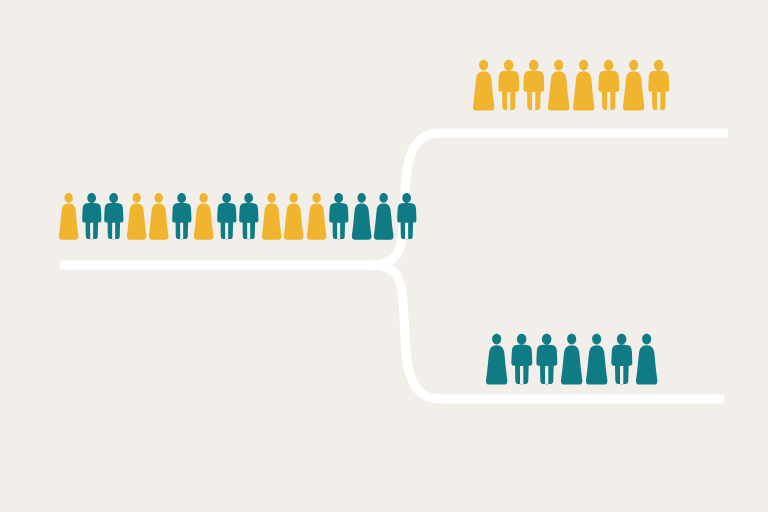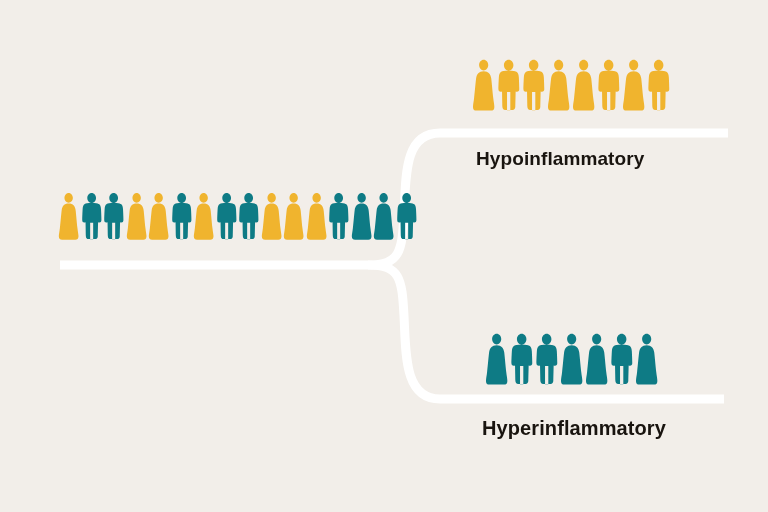--- a/index.html
+++ b/index.html
@@ -168,21 +168,20 @@
         <path d="M20.2 7.8c0 3.5-2.5 6.3-5.5 6.3s-5.5-2.8-5.5-6.3 2.5-6.3 5.5-6.3 5.5 2.8 5.5 6.3z M23.4 15.4c-1.4-.9-3.4-1.3-8.7-1.3s-7.3.4-8.7 1.3c-1.9 1.2-2.5 3.4-2.7 6.6-.2 3.3-.5 10.4-.5 13.4 0 2.1.9 3.2 2.7 3.2.6 0 1.1-.1 1.5-.3 .1 4.4.3 14.4.4 17.7.1 2.3 1.1 3.6 3.3 3.6h8.4c2.2 0 3.2-1.3 3.3-3.6 .1-3.3.3-13.3.4-17.7.4.2.9.3 1.5.3 1.8 0 2.7-1.1 2.7-3.2 0-3-.3-10.1-.5-13.4-.2-3.2-.8-5.4-2.7-6.6z M12.8 38.9h3.8v21h-3.8z" fill="#F0B42E" fill-rule="evenodd"></path>
       </svg>
       <svg viewBox="0 0 29 62" class="person" preserveAspectRatio="xMidYMax meet">
         <path d="M20 7.6c0 3.4-2.4 6.2-5.3 6.2S9.4 11 9.4 7.6 11.8 1.4 14.7 1.4 20 4.2 20 7.6z M14.7 14.6c-5.6 0-8.1 3.3-8.8 8.6-.6 4.6-1.3 14.2-2.3 22.6-.5 4.2-1.3 8-1.3 10.3 0 3.2 1.6 4.3 4.1 4.3h16.6c2.5 0 4.1-1.1 4.1-4.3 0-2.3-.8-6.1-1.3-10.3-1-8.4-1.7-18-2.3-22.6-.7-5.3-3.2-8.6-8.8-8.6z" fill="#F0B42E" fill-rule="evenodd"></path>
       </svg>
       <svg viewBox="0 0 29 62" class="person" preserveAspectRatio="xMidYMax meet">
         <path d="M20.2 7.8c0 3.5-2.5 6.3-5.5 6.3s-5.5-2.8-5.5-6.3 2.5-6.3 5.5-6.3 5.5 2.8 5.5 6.3z M23.4 15.4c-1.4-.9-3.4-1.3-8.7-1.3s-7.3.4-8.7 1.3c-1.9 1.2-2.5 3.4-2.7 6.6-.2 3.3-.5 10.4-.5 13.4 0 2.1.9 3.2 2.7 3.2.6 0 1.1-.1 1.5-.3 .1 4.4.3 14.4.4 17.7.1 2.3 1.1 3.6 3.3 3.6h8.4c2.2 0 3.2-1.3 3.3-3.6 .1-3.3.3-13.3.4-17.7.4.2.9.3 1.5.3 1.8 0 2.7-1.1 2.7-3.2 0-3-.3-10.1-.5-13.4-.2-3.2-.8-5.4-2.7-6.6z M12.8 38.9h3.8v21h-3.8z" fill="#F0B42E" fill-rule="evenodd"></path>
       </svg>
     </div>
 
-  <div class="node-label" id="label-hypo">Hypoinflammatory</div>
 
   <div class="people-row" id="row-hyper">
       <svg viewBox="0 0 29 62" class="person" preserveAspectRatio="xMidYMax meet">
         <path d="M20 7.6c0 3.4-2.4 6.2-5.3 6.2S9.4 11 9.4 7.6 11.8 1.4 14.7 1.4 20 4.2 20 7.6z M14.7 14.6c-5.6 0-8.1 3.3-8.8 8.6-.6 4.6-1.3 14.2-2.3 22.6-.5 4.2-1.3 8-1.3 10.3 0 3.2 1.6 4.3 4.1 4.3h16.6c2.5 0 4.1-1.1 4.1-4.3 0-2.3-.8-6.1-1.3-10.3-1-8.4-1.7-18-2.3-22.6-.7-5.3-3.2-8.6-8.8-8.6z" fill="#0E7B85" fill-rule="evenodd"></path>
       </svg>
       <svg viewBox="0 0 29 62" class="person" preserveAspectRatio="xMidYMax meet">
         <path d="M20.2 7.8c0 3.5-2.5 6.3-5.5 6.3s-5.5-2.8-5.5-6.3 2.5-6.3 5.5-6.3 5.5 2.8 5.5 6.3z M23.4 15.4c-1.4-.9-3.4-1.3-8.7-1.3s-7.3.4-8.7 1.3c-1.9 1.2-2.5 3.4-2.7 6.6-.2 3.3-.5 10.4-.5 13.4 0 2.1.9 3.2 2.7 3.2.6 0 1.1-.1 1.5-.3 .1 4.4.3 14.4.4 17.7.1 2.3 1.1 3.6 3.3 3.6h8.4c2.2 0 3.2-1.3 3.3-3.6 .1-3.3.3-13.3.4-17.7.4.2.9.3 1.5.3 1.8 0 2.7-1.1 2.7-3.2 0-3-.3-10.1-.5-13.4-.2-3.2-.8-5.4-2.7-6.6z M12.8 38.9h3.8v21h-3.8z" fill="#0E7B85" fill-rule="evenodd"></path>
       </svg>
       <svg viewBox="0 0 29 62" class="person" preserveAspectRatio="xMidYMax meet">
         <path d="M20.2 7.8c0 3.5-2.5 6.3-5.5 6.3s-5.5-2.8-5.5-6.3 2.5-6.3 5.5-6.3 5.5 2.8 5.5 6.3z M23.4 15.4c-1.4-.9-3.4-1.3-8.7-1.3s-7.3.4-8.7 1.3c-1.9 1.2-2.5 3.4-2.7 6.6-.2 3.3-.5 10.4-.5 13.4 0 2.1.9 3.2 2.7 3.2.6 0 1.1-.1 1.5-.3 .1 4.4.3 14.4.4 17.7.1 2.3 1.1 3.6 3.3 3.6h8.4c2.2 0 3.2-1.3 3.3-3.6 .1-3.3.3-13.3.4-17.7.4.2.9.3 1.5.3 1.8 0 2.7-1.1 2.7-3.2 0-3-.3-10.1-.5-13.4-.2-3.2-.8-5.4-2.7-6.6z M12.8 38.9h3.8v21h-3.8z" fill="#0E7B85" fill-rule="evenodd"></path>
@@ -194,15 +193,14 @@
         <path d="M20 7.6c0 3.4-2.4 6.2-5.3 6.2S9.4 11 9.4 7.6 11.8 1.4 14.7 1.4 20 4.2 20 7.6z M14.7 14.6c-5.6 0-8.1 3.3-8.8 8.6-.6 4.6-1.3 14.2-2.3 22.6-.5 4.2-1.3 8-1.3 10.3 0 3.2 1.6 4.3 4.1 4.3h16.6c2.5 0 4.1-1.1 4.1-4.3 0-2.3-.8-6.1-1.3-10.3-1-8.4-1.7-18-2.3-22.6-.7-5.3-3.2-8.6-8.8-8.6z" fill="#0E7B85" fill-rule="evenodd"></path>
       </svg>
       <svg viewBox="0 0 29 62" class="person" preserveAspectRatio="xMidYMax meet">
         <path d="M20.2 7.8c0 3.5-2.5 6.3-5.5 6.3s-5.5-2.8-5.5-6.3 2.5-6.3 5.5-6.3 5.5 2.8 5.5 6.3z M23.4 15.4c-1.4-.9-3.4-1.3-8.7-1.3s-7.3.4-8.7 1.3c-1.9 1.2-2.5 3.4-2.7 6.6-.2 3.3-.5 10.4-.5 13.4 0 2.1.9 3.2 2.7 3.2.6 0 1.1-.1 1.5-.3 .1 4.4.3 14.4.4 17.7.1 2.3 1.1 3.6 3.3 3.6h8.4c2.2 0 3.2-1.3 3.3-3.6 .1-3.3.3-13.3.4-17.7.4.2.9.3 1.5.3 1.8 0 2.7-1.1 2.7-3.2 0-3-.3-10.1-.5-13.4-.2-3.2-.8-5.4-2.7-6.6z M12.8 38.9h3.8v21h-3.8z" fill="#0E7B85" fill-rule="evenodd"></path>
       </svg>
       <svg viewBox="0 0 29 62" class="person" preserveAspectRatio="xMidYMax meet">
         <path d="M20 7.6c0 3.4-2.4 6.2-5.3 6.2S9.4 11 9.4 7.6 11.8 1.4 14.7 1.4 20 4.2 20 7.6z M14.7 14.6c-5.6 0-8.1 3.3-8.8 8.6-.6 4.6-1.3 14.2-2.3 22.6-.5 4.2-1.3 8-1.3 10.3 0 3.2 1.6 4.3 4.1 4.3h16.6c2.5 0 4.1-1.1 4.1-4.3 0-2.3-.8-6.1-1.3-10.3-1-8.4-1.7-18-2.3-22.6-.7-5.3-3.2-8.6-8.8-8.6z" fill="#0E7B85" fill-rule="evenodd"></path>
       </svg>
     </div>
 
-  <div class="node-label" id="label-hyper">Hyperinflammatory</div>
 
 </div>
 
 </body></html>

